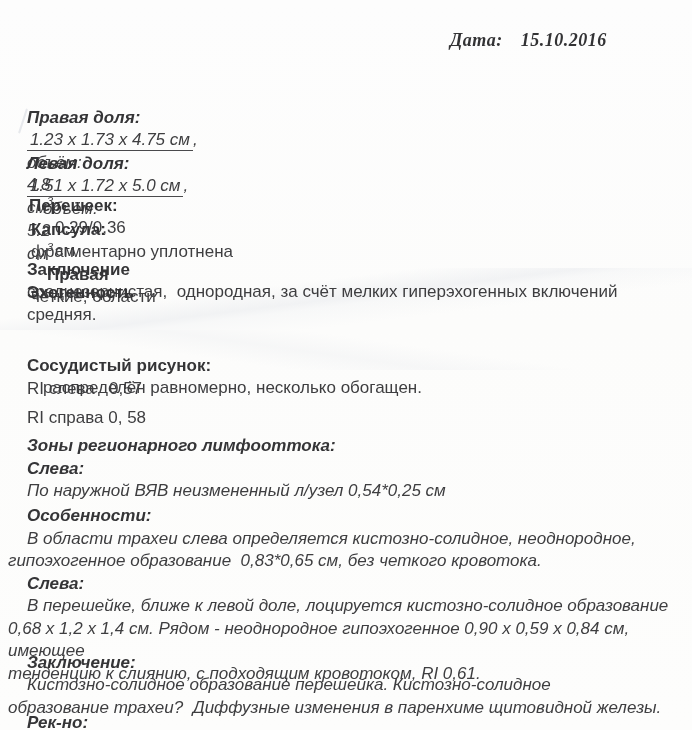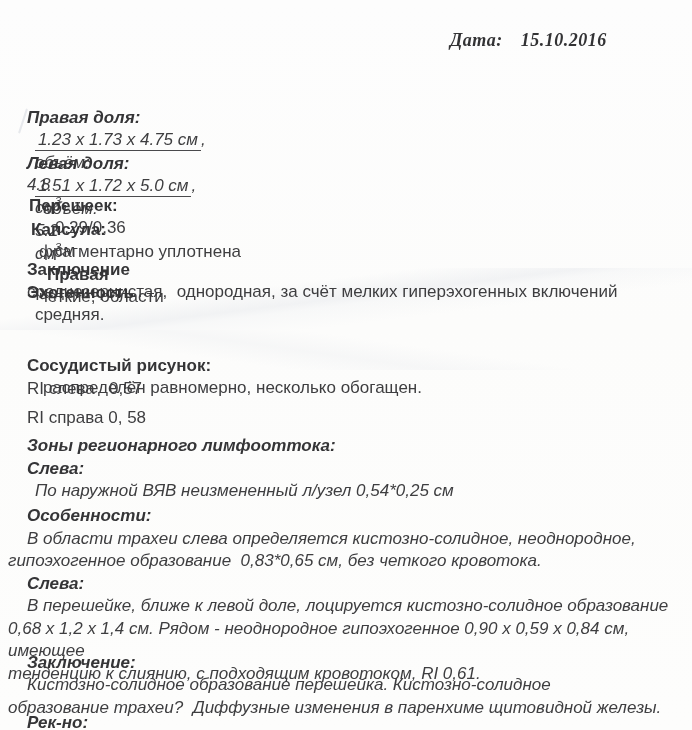--- a/index.html
+++ b/index.html
@@ -68,21 +68,21 @@
     padding: 0 3px 1px 3px;
   }
   sup.cube {
     font-size: 11px;
     position: relative;
     top: -1px;
     line-height: 0;
   }
   .date-line { font-size: 18px; letter-spacing: 0.5px; color: #333335; }
   .date-line .val { margin-left: 18px; }
-  .gap-s  { margin-left: 8px; }
+  .gap-s  { }
   .gap-m  { margin-left: 16px; }
   .gap-l  { margin-left: 26px; }
   .dark { color: #353537; }
 </style>
 </head>
 <body>
 
 <div class="page">
 
   <div class="crease-1"></div>

